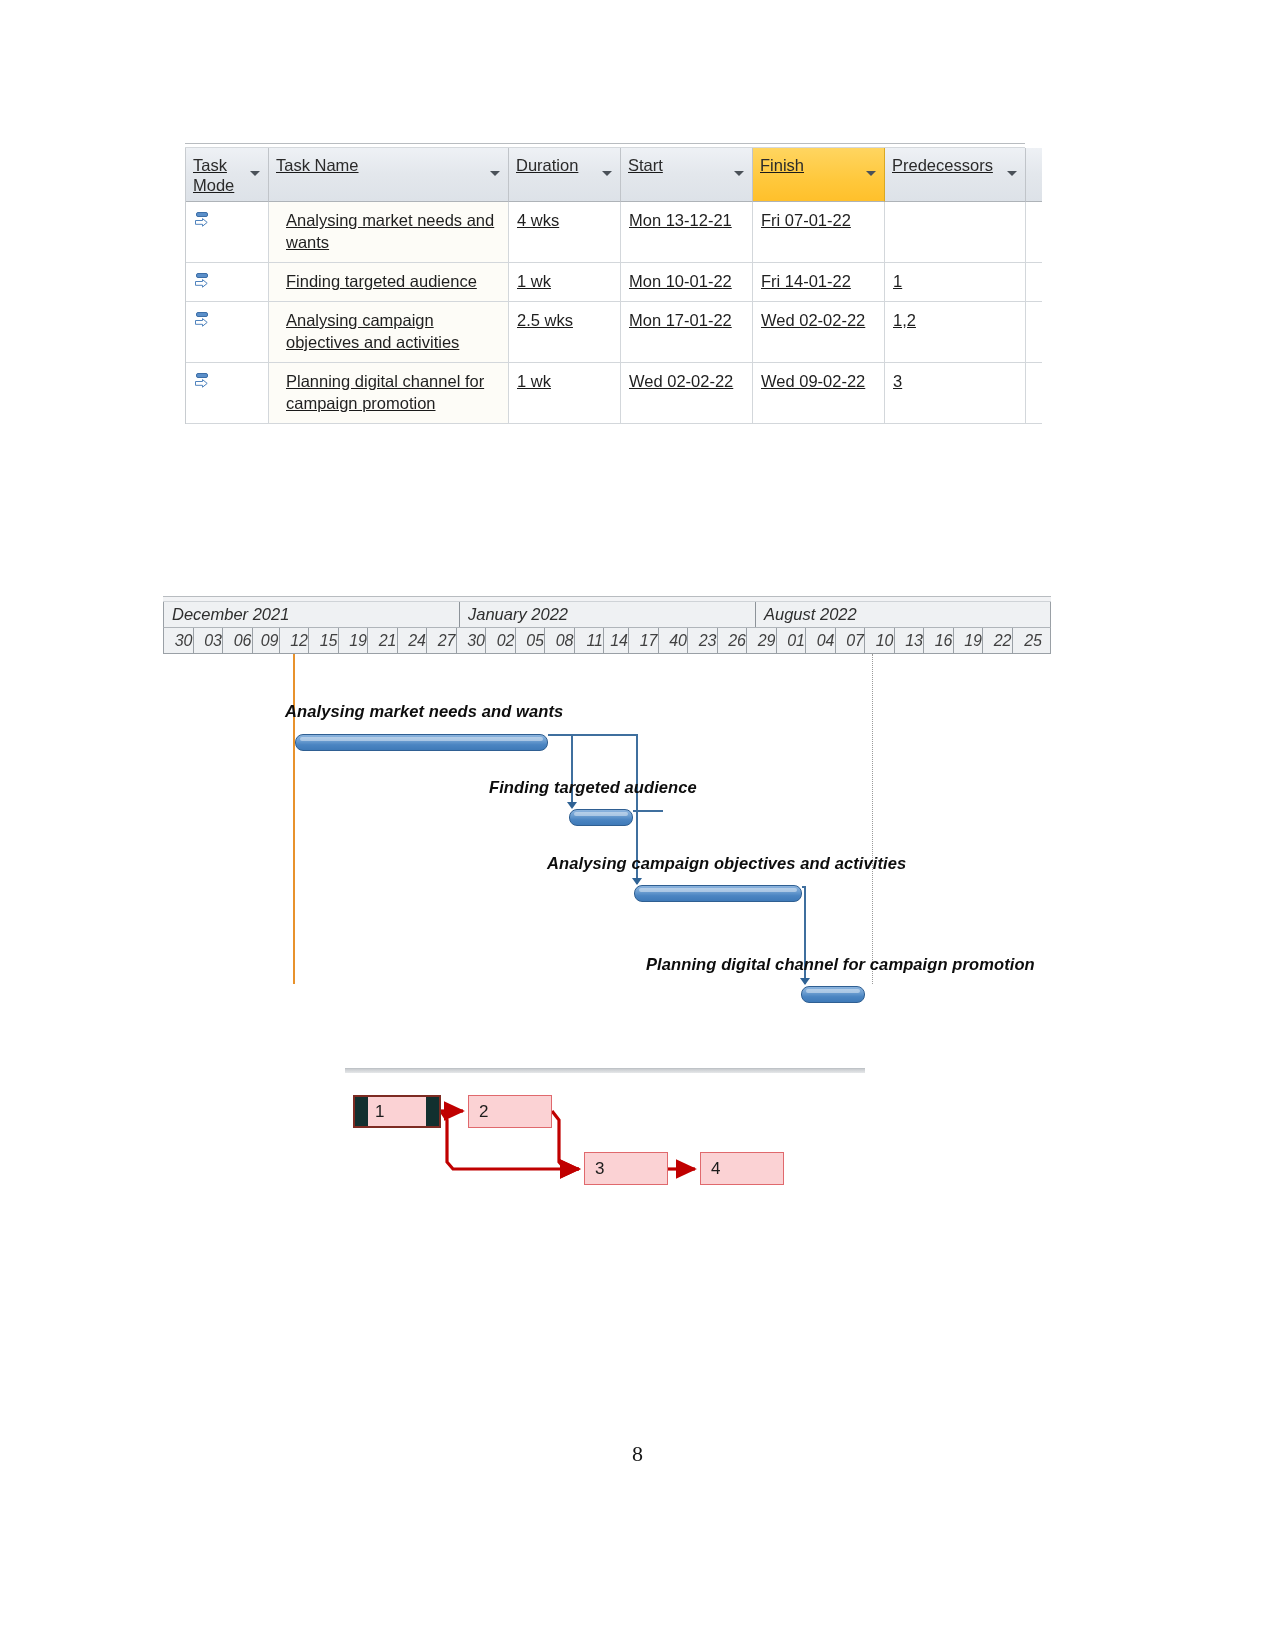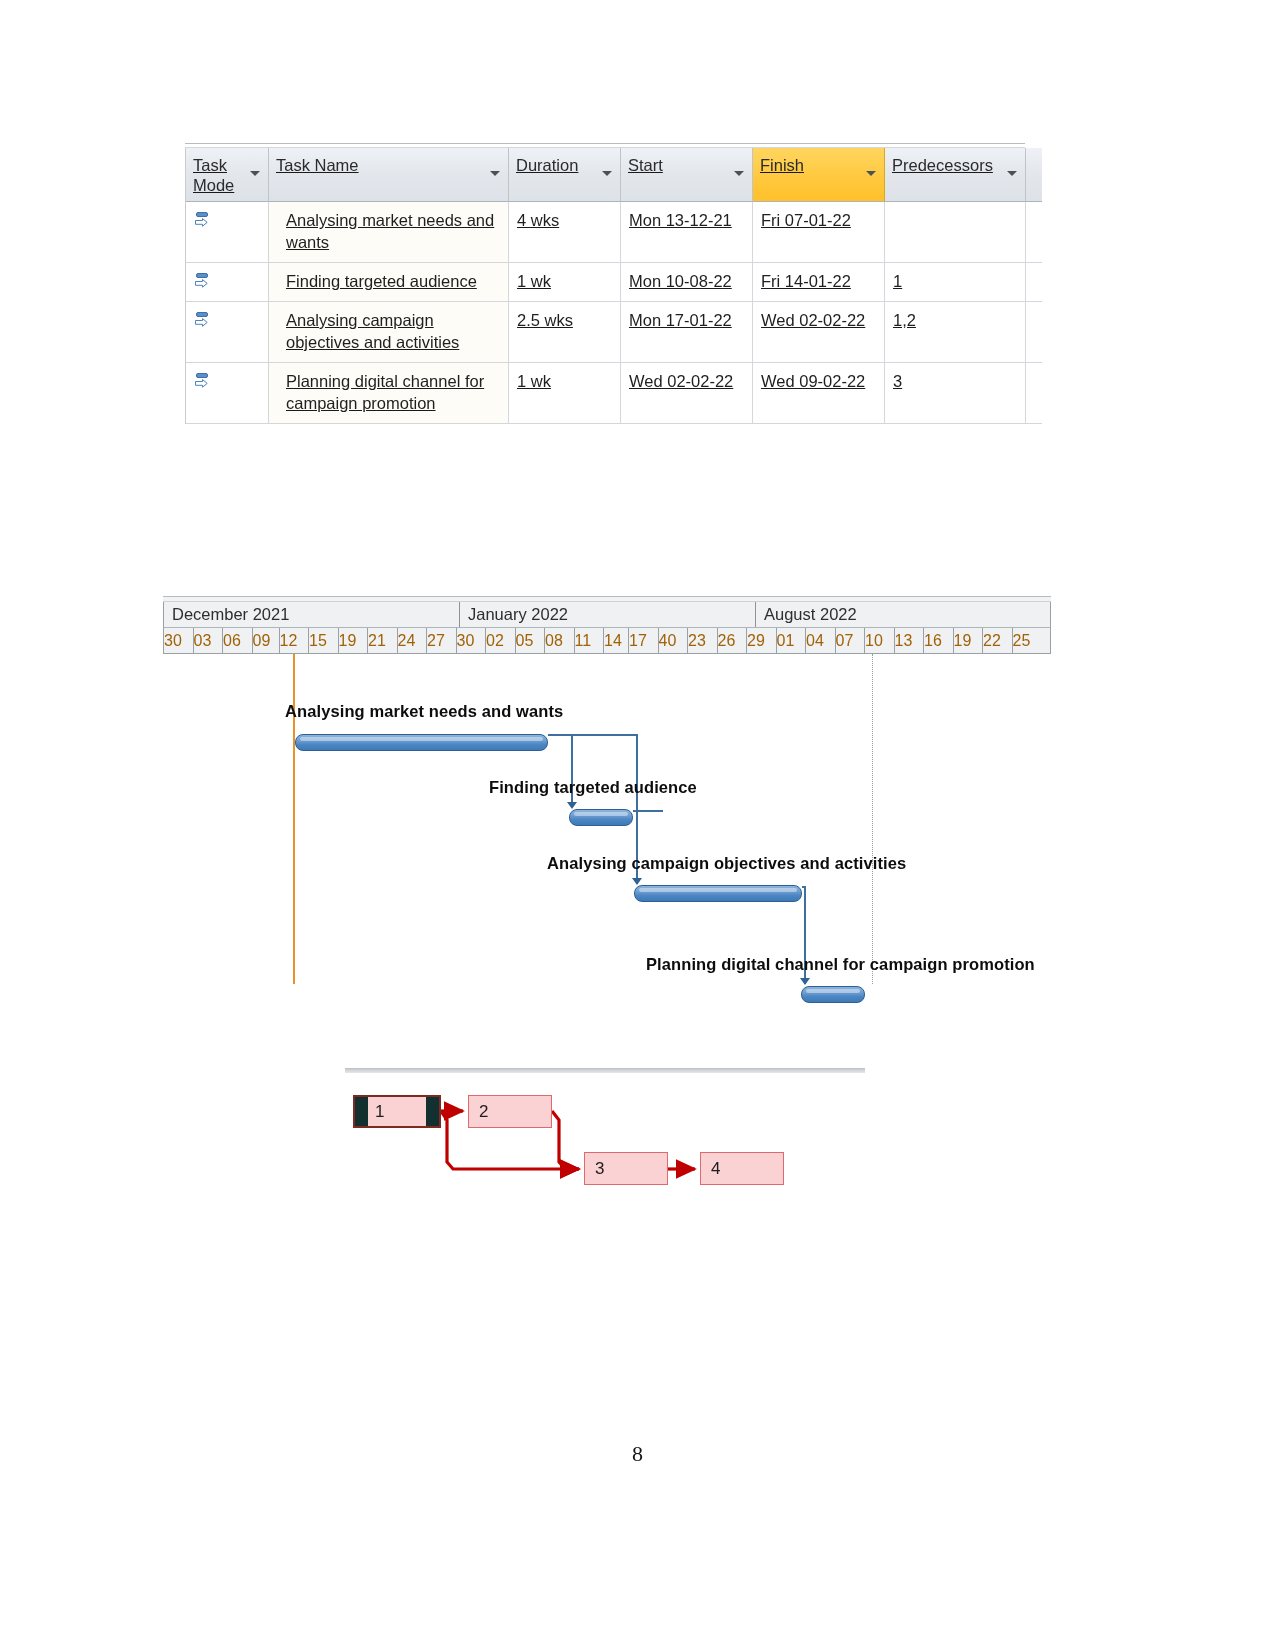--- a/index.html
+++ b/index.html
@@ -102,20 +102,21 @@
     position: absolute; left: 1px; top: 6px;
     width: 13px; height: 9px;
   }
 
   
   #gantt {
     position: absolute;
     left: 163px;
     top: 596px;
     width: 888px;
+    font-style: italic;
   }
   #gantt .g-toprule {
     height: 4px;
     border-top: 1px solid #b8bcc0;
     border-bottom: 1px solid #cfd3d7;
     background: #f2f3f5;
   }
   .g-months {
     display: flex;
     height: 25px;
@@ -139,22 +140,22 @@
     display: flex;
     height: 25px;
     background: #eff1f3;
     border-left: 1px solid #9aa0a6;
     border-right: 1px solid #9aa0a6;
     border-bottom: 1px solid #9aa0a6;
   }
   .g-day {
     border-right: 1px solid #9aa0a6;
     font-size: 16px;
-    color: #a16207;
-    text-align: left;
+    color: #404040;
+    text-align: right;
     line-height: 25px;
     box-sizing: border-box;
   }
   .g-day:last-child { border-right: none; }
 
   .g-canvas {
     position: relative;
     height: 330px;
     background: #ffffff;
     overflow: visible;
@@ -311,21 +312,21 @@
     <div class="tt-cell mode tt-row-tall-2">
       <div class="mode-icon">
         <div class="bar1"></div>
         <svg class="arrow" viewBox="0 0 13 9">
           <path d="M0.5 2.5 H7.5 V0.6 L12.2 4.4 L7.5 8.2 V6.3 H0.5 Z" fill="#ffffff" stroke="#4f83bd" stroke-width="1"></path>
         </svg>
       </div>
     </div>
     <div class="tt-cell name tt-row-tall-2">Finding targeted audience</div>
     <div class="tt-cell tt-row-tall-2">1 wk</div>
-    <div class="tt-cell tt-row-tall-2">Mon 10-08-22</div>
+    <div class="tt-cell tt-row-tall-2">Mon 10-01-22</div>
     <div class="tt-cell tt-row-tall-2">Fri 14-01-22</div>
     <div class="tt-cell tt-row-tall-2">1</div>
     <div class="tt-cell last tt-row-tall-2"></div>
 
     <div class="tt-cell mode tt-row-tall-3">
       <div class="mode-icon">
         <div class="bar1"></div>
         <svg class="arrow" viewBox="0 0 13 9">
           <path d="M0.5 2.5 H7.5 V0.6 L12.2 4.4 L7.5 8.2 V6.3 H0.5 Z" fill="#ffffff" stroke="#4f83bd" stroke-width="1"></path>
         </svg>

